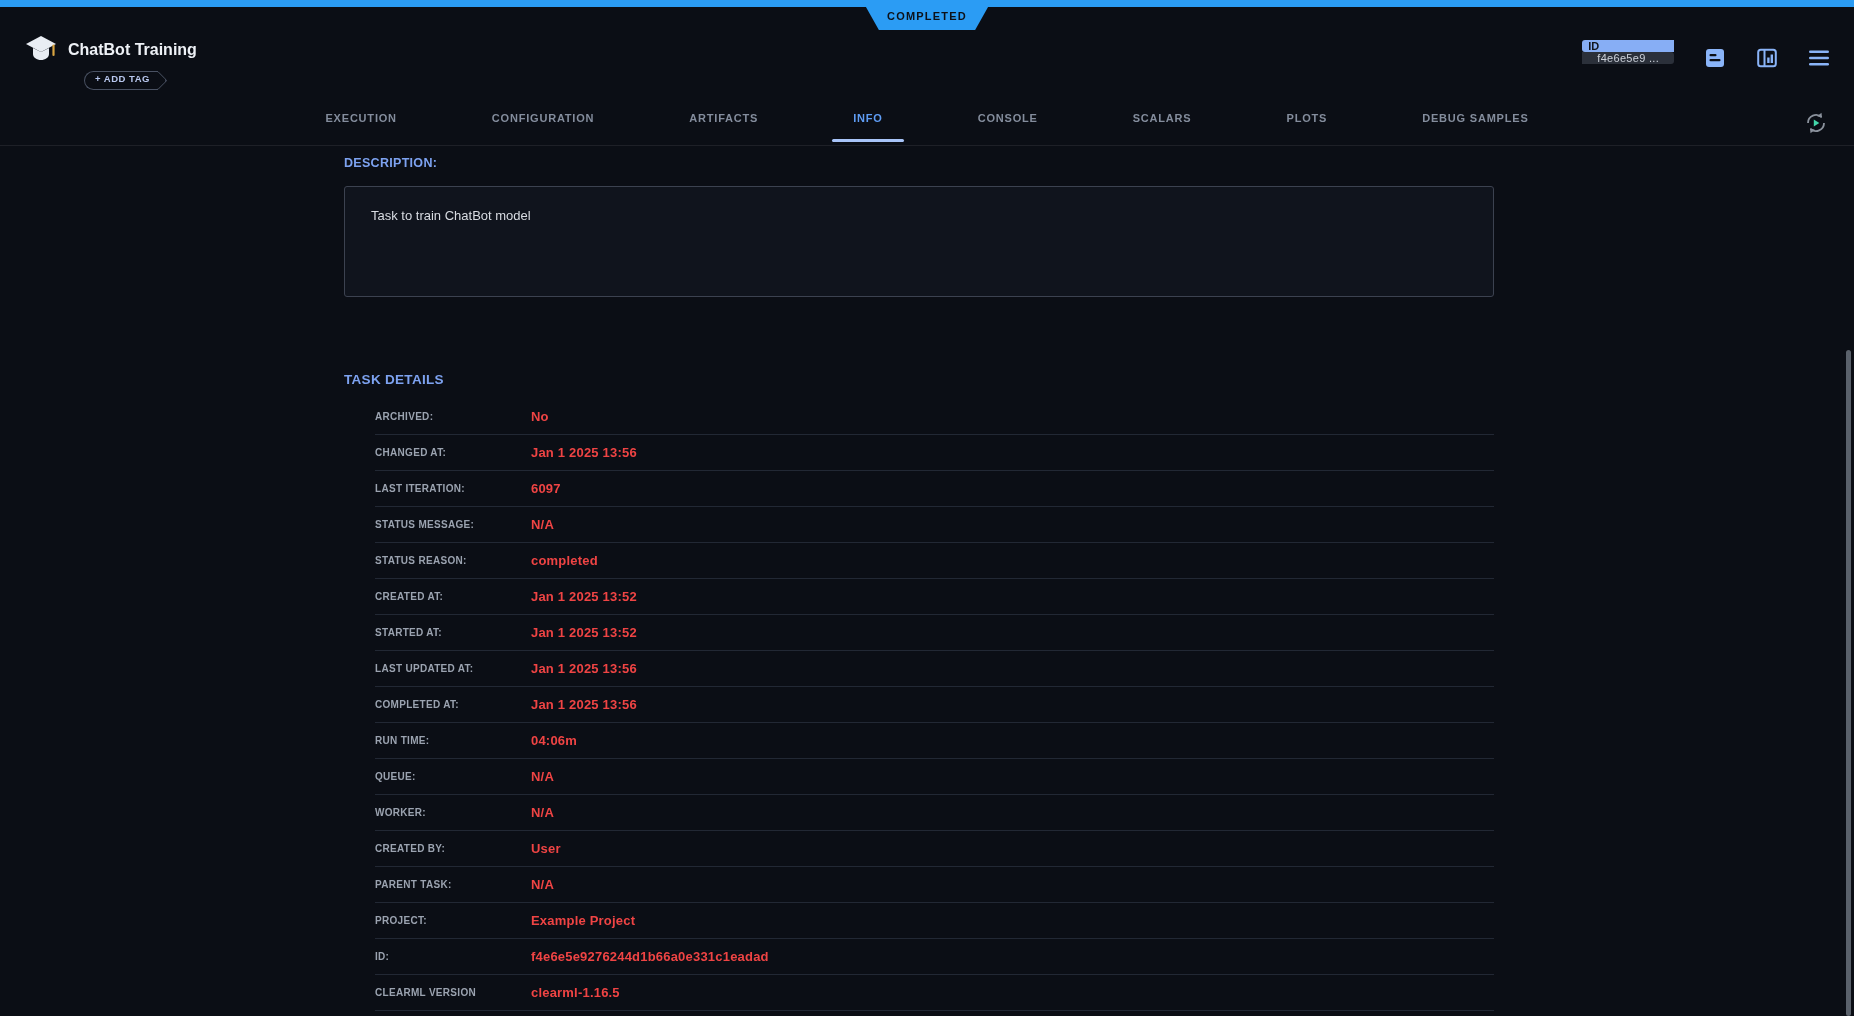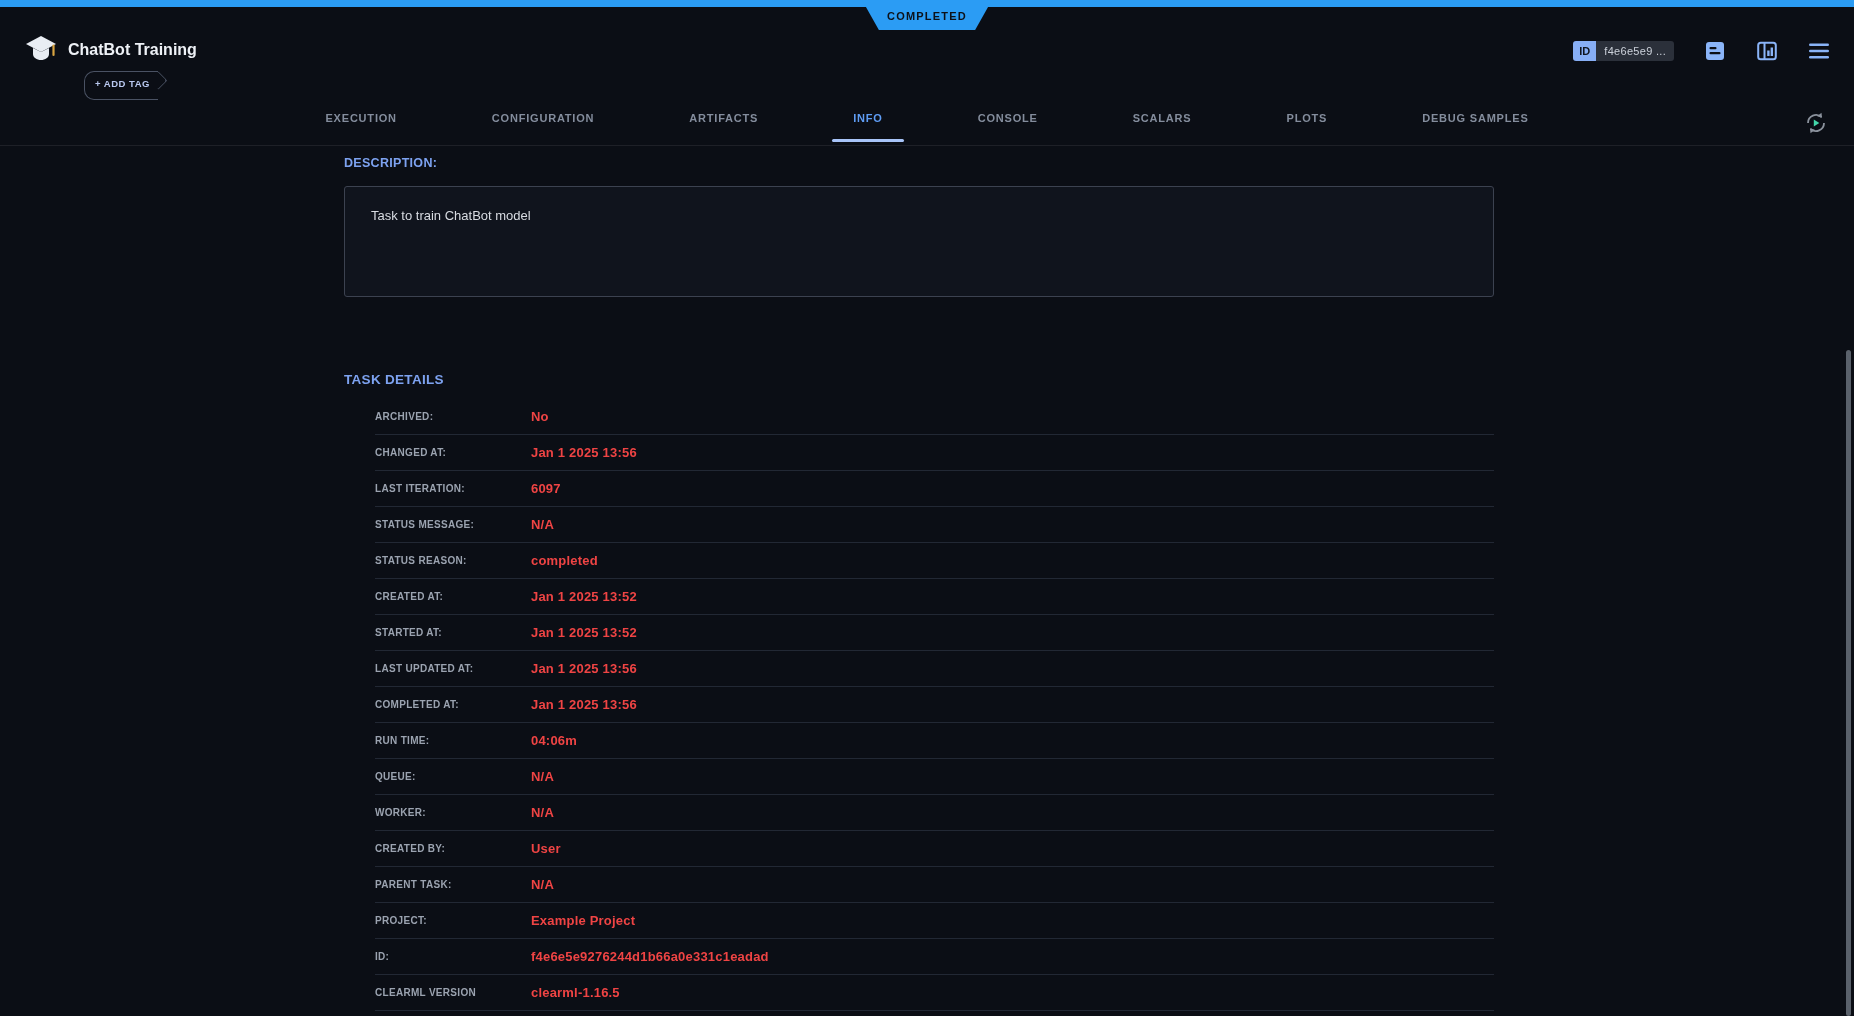--- a/index.html
+++ b/index.html
@@ -23,40 +23,40 @@
     font-size:11px; font-weight:bold; letter-spacing:1.2px; color:#0d1118;
     padding-top:2px;
   }
 
   
   .header { position:absolute; top:7px; left:0; width:100%; height:139px; border-bottom:1px solid rgba(255,255,255,0.08); }
   .logo { position:absolute; top:28px; left:25px; width:34px; height:30px; }
   .page-title { position:absolute; top:34px; left:68px; font-size:16px; font-weight:bold; color:#eef1f6;text-align:center; }
 
   .add-tag {
-    position:absolute; top:64px; left:84px; height:29px; padding:0 8px 4px 10px;
+    position:absolute; top:64px; left:84px; height:19px; padding:0 8px 4px 10px;
     border:1px solid #4a5263; border-right:none; border-radius:10px 0 0 10px;
     display:flex; align-items:center; cursor:pointer; background:transparent;
   }
   .add-tag .tip {
     position:absolute; right:-7px; top:2.1px; width:13px; height:13px;
     border-top:1px solid #4a5263; border-right:1px solid #4a5263;
     transform:rotate(45deg); border-radius:0 3px 0 0;
   }
   .add-tag span { font-size:9.5px; font-weight:bold; letter-spacing:0.5px; color:#b9c8ef; white-space:nowrap; }
 
   .header-right { position:absolute; top:33px; right:24px; display:flex; align-items:center; gap:30px; }
-  .id-chip { display:flex; align-items:stretch; height:20px; cursor:pointer; }
+  .id-chip { display:flex; align-items:stretch; height:36px; cursor:pointer;flex-direction:column; }
   .id-chip .id-key {
     background:#87aef5; color:#10151f; font-size:11px; font-weight:bold;
     display:flex; align-items:center; padding:0 6px; border-radius:3px 0 0 3px;
   }
   .id-chip .id-val {
     background:#2b303a; color:#ccd1da; font-size:11px;
-    display:flex; align-items:center; padding:0 8px; border-radius:0 3px 3px 0; letter-spacing:0.3px;
+    display:flex; align-items:center; padding:0 15px; border-radius:0 3px 3px 0; letter-spacing:0.3px;
   }
   .hdr-icon { width:22px; height:22px; display:flex; align-items:center; justify-content:center; cursor:pointer; }
 
   
   .tabbar {
     position:absolute; top:84px; left:0; width:100%; height:54px;
     display:flex; justify-content:center; align-items:flex-start;gap:41px;
   }
   .tab {
     position:relative; height:100%; padding:0 27px;

